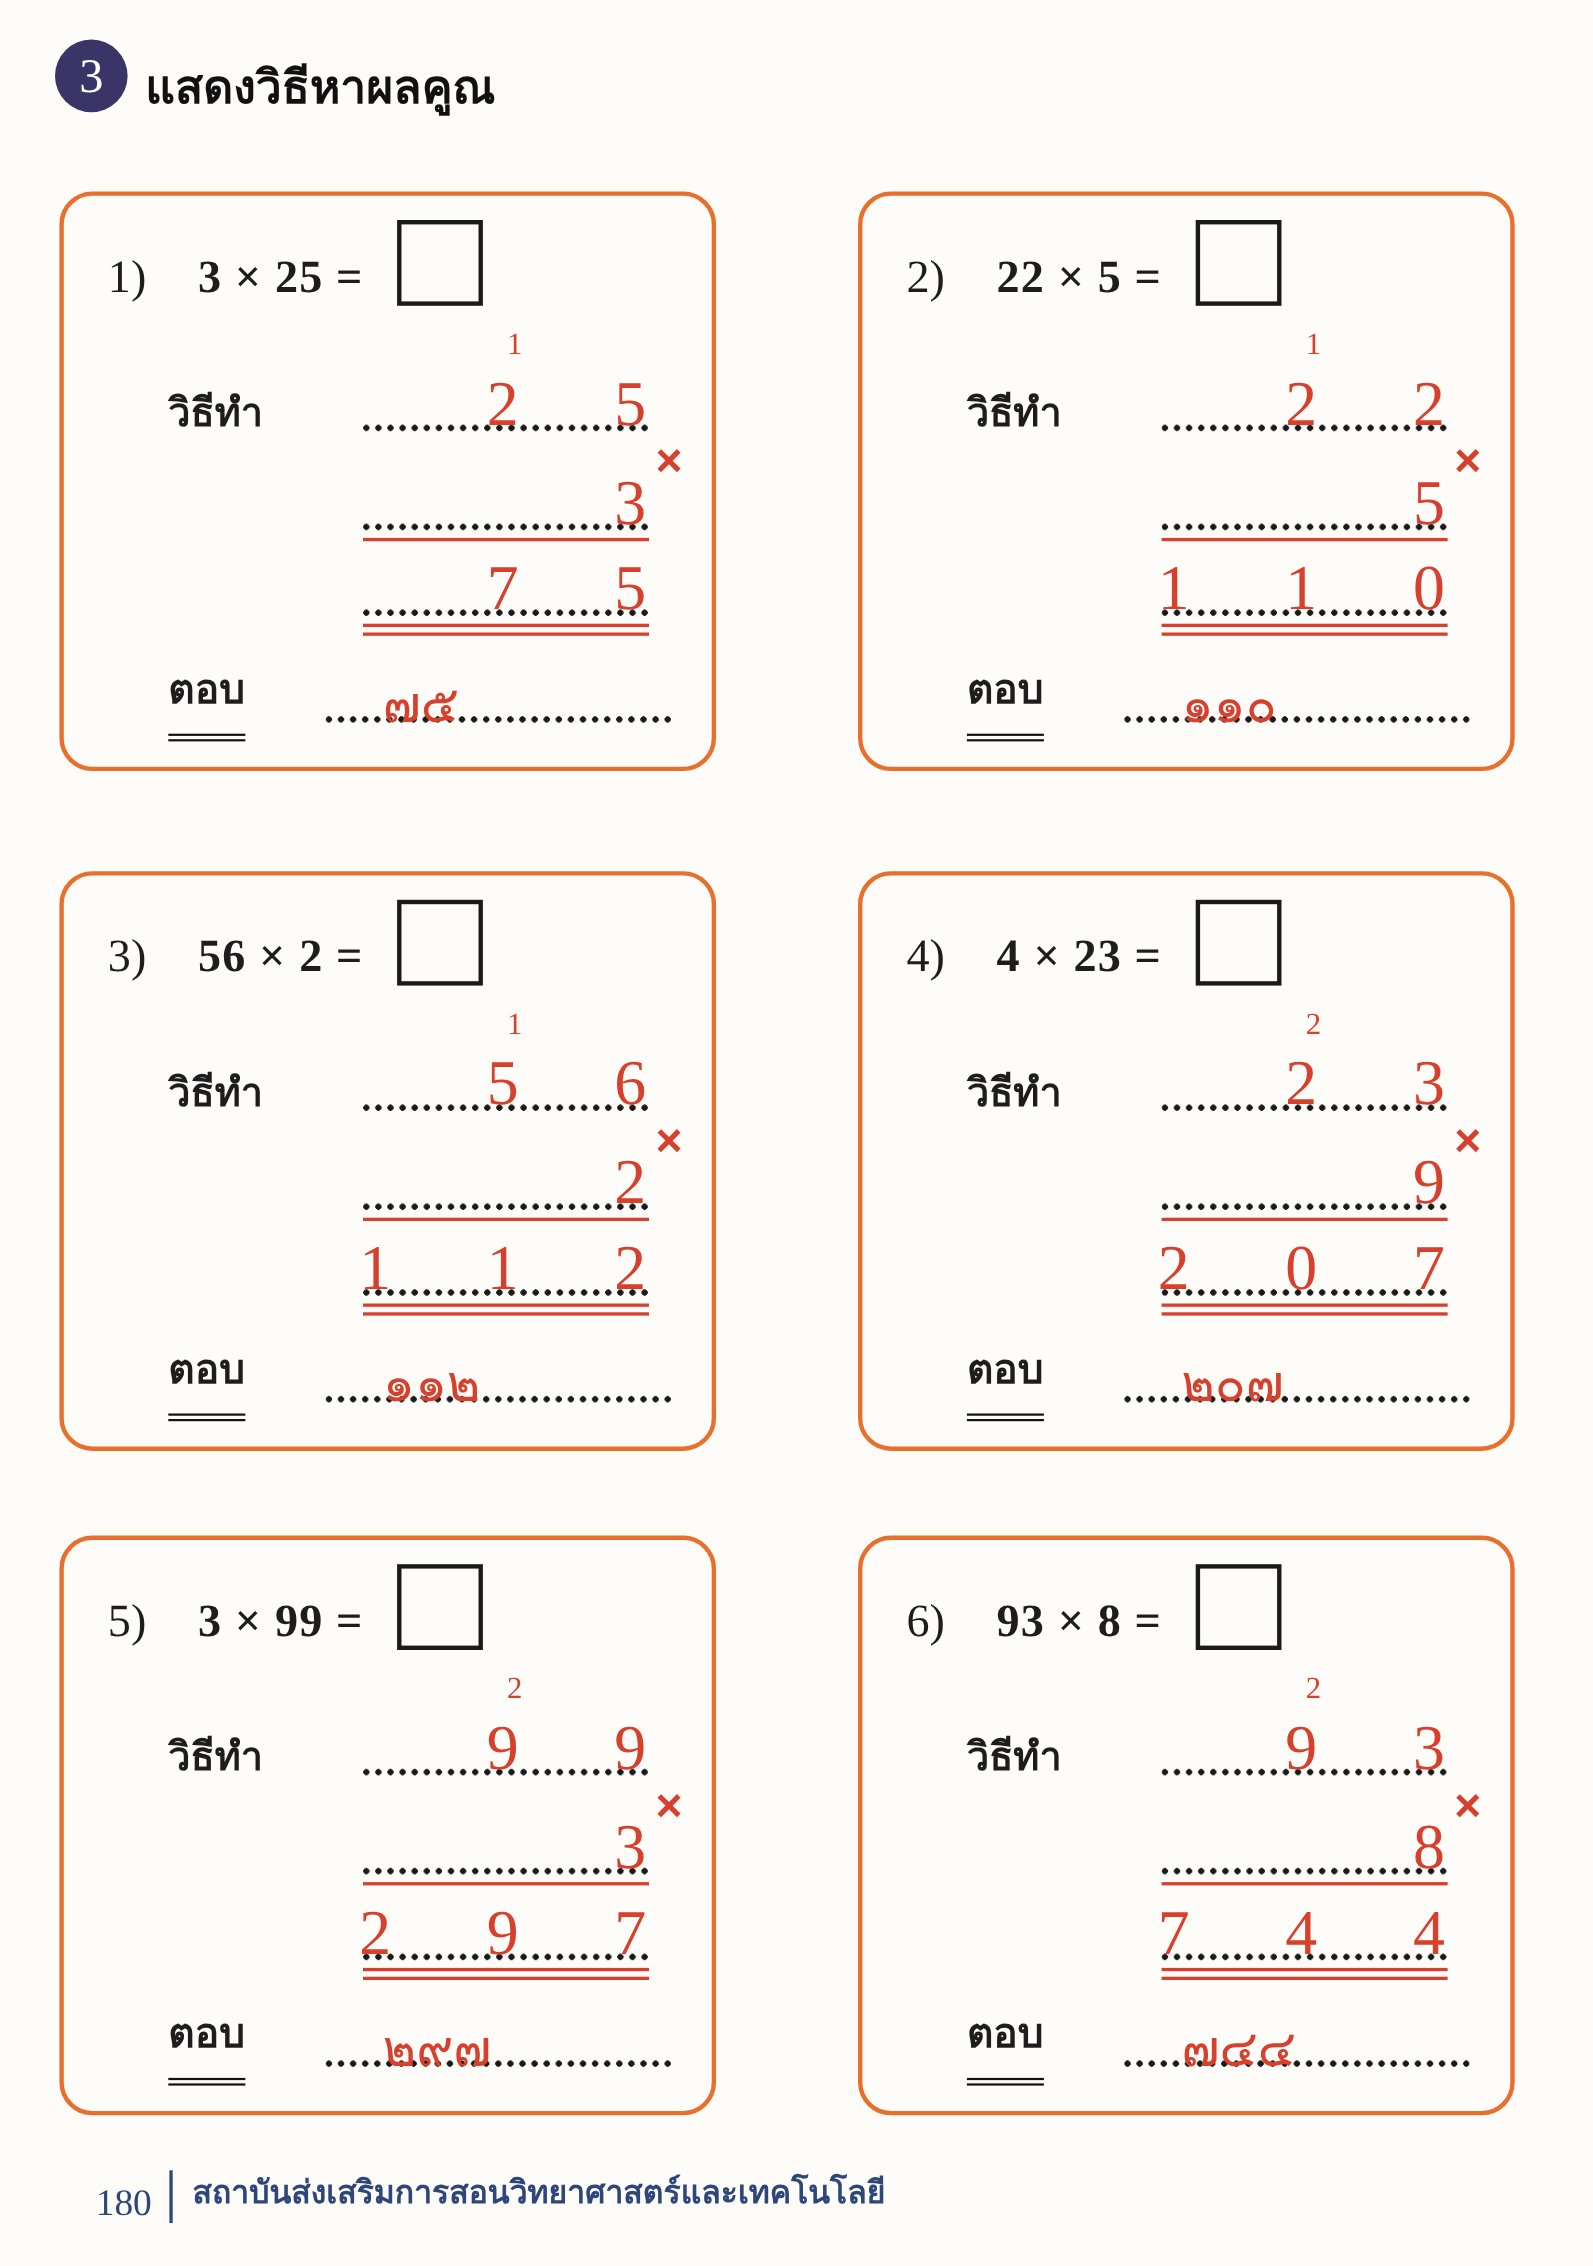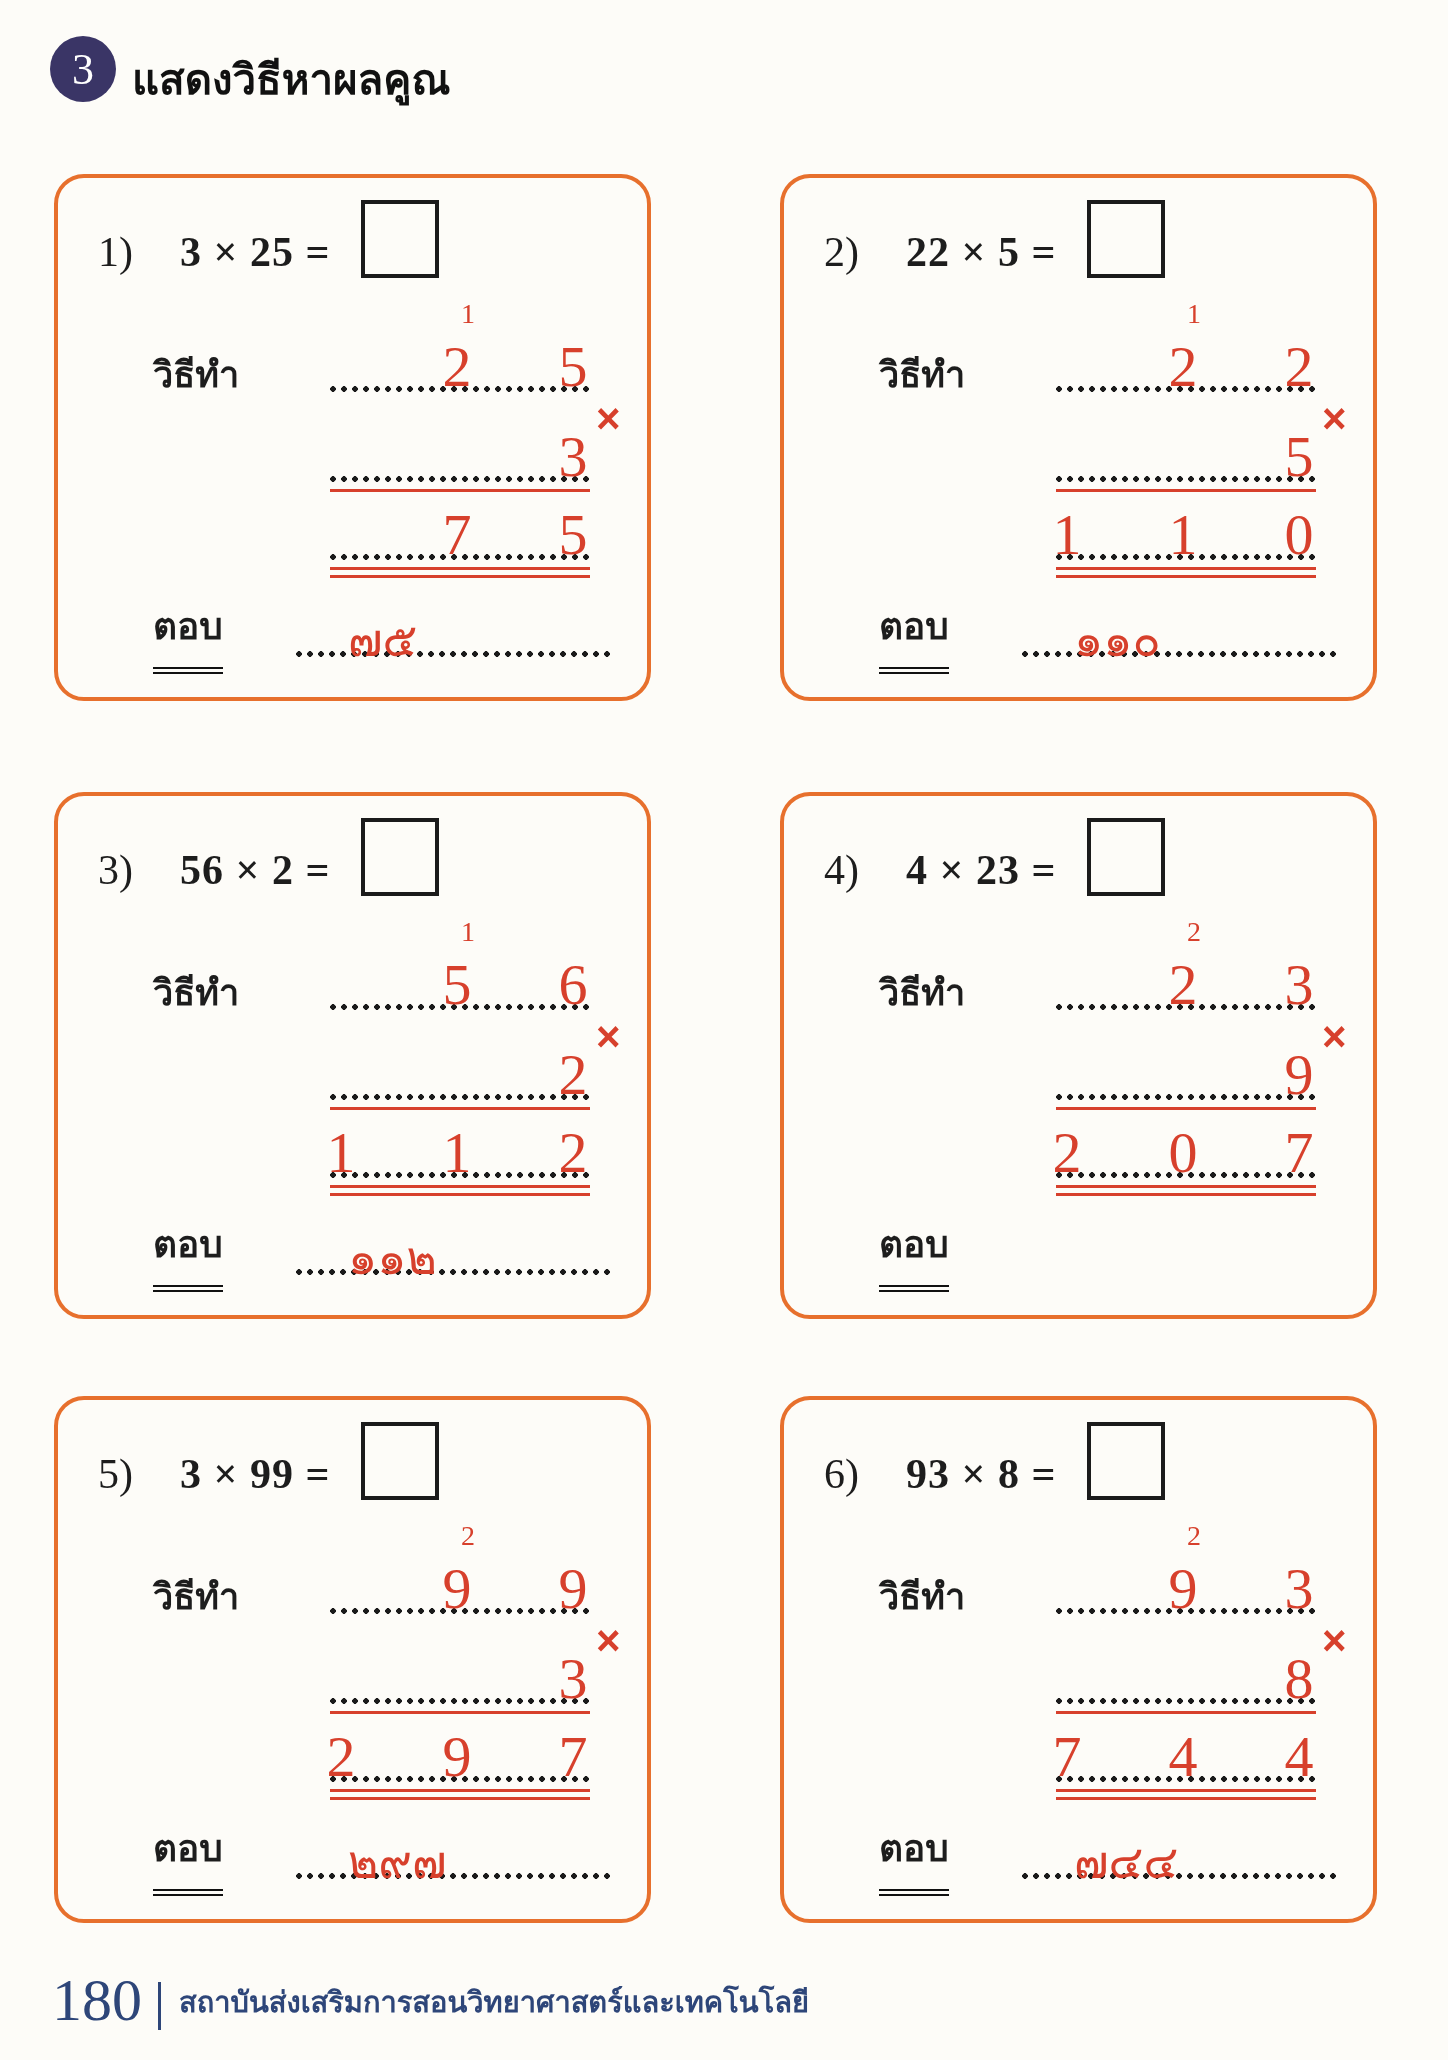--- a/index.html
+++ b/index.html
@@ -39,21 +39,21 @@
   .c0{left:11px;}.c1{left:127px;}.c2{left:243px;}
   .xsign{position:absolute;left:266px;top:220px;font-size:42px;font-weight:700;color:#d7402c;line-height:1;}
 
   .anslabel{position:absolute;left:95px;top:430px;font-size:37px;font-weight:700;
             padding-bottom:20px;border-bottom:7px double #111;line-height:1.05;}
   .ansline{left:238px;top:424px;width:314px;height:55px;}
   .ansval{position:absolute;left:52px;bottom:-6px;font-size:46px;color:#d7402c;line-height:1;}
 
   
   .footer{position:absolute;left:52px;top:1970px;display:flex;align-items:flex-end;color:#2e4679;}
-  .page-num{font-family:"Liberation Serif",serif;font-size:60px;line-height:1;}
+  .page-num{font-family:"Liberation Serif",serif;font-size:34px;line-height:1;margin-left:35px;}
   .fbar{width:3px;height:48px;background:#2e4679;margin:0 18px 0 16px;}
   .pub{font-size:29px;font-weight:700;padding-bottom:5px;}
 </style>
 </head>
 <body>
 
 <div id="page">
 
   <div class="badge">
     <span>3</span>
@@ -155,20 +155,23 @@
       <div class="dline l2">
         <span class="d c2">9</span>
       </div>
       <div class="dline l3">
         <span class="d c0">2</span>
         <span class="d c1">0</span>
         <span class="d c2">7</span>
       </div>
     </div>
     <div class="anslabel">ตอบ</div>
+    <div class="dline ansline">
+      <span class="ansval">๒๐๗</span>
+    </div>
   </section>
 
   <section class="card" style="left:54px;top:1396px">
     <div class="pnum">5)</div>
     <div class="peq">3 × 99 =</div>
     <div class="sq"></div>
     <div class="method">วิธีทำ</div>
     <div class="work">
       <span class="carry">2</span>
       <div class="dline l1">

